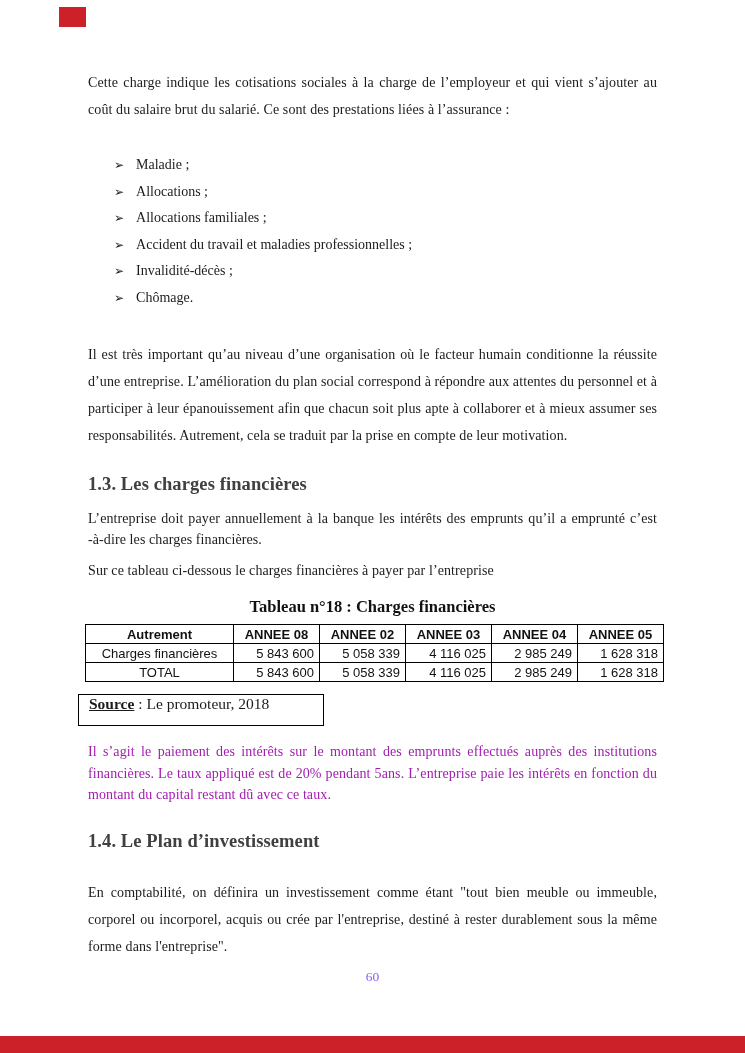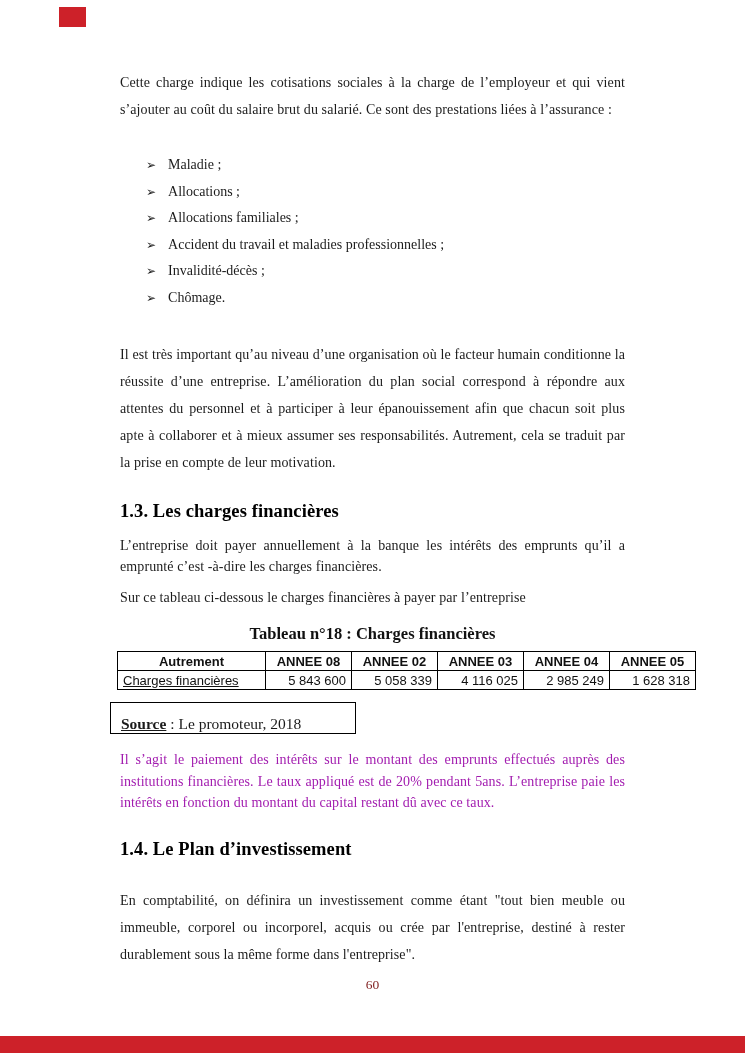--- a/index.html
+++ b/index.html
@@ -17,42 +17,42 @@
     position: absolute; left: 59px; top: 7px;
     width: 27px; height: 20px;
   }
   .red-band-bottom {
     position: absolute; left: 0; bottom: 0;
     width: 100%; height: 17px;
   }
   .content {
     position: absolute; top: 0; left: 0;
     width: 745px; height: 792px;
-    padding: 0 120px;
+    padding: 0 88px;
   }
   p.body-par {
     font-size: 14px;
     text-align: justify;
     letter-spacing: 0.1px;
   }
   .double { line-height: 27px; }
   .single { line-height: 21.5px; }
   .par-intro { margin-top: 69px; }
   .bullet-list { list-style: none; margin: 29px 0 0 26px; }
   .bullet-list li {
     font-size: 14px; line-height: 25.6px;
     display: flex; align-items: baseline;
   }
   .bullet-glyph {
     font-family: "DejaVu Sans", sans-serif;
     font-size: 12px; margin-right: 12px; color: #1b1b1b;
   }
   .par-importance { margin-top: 29px; }
   h2.section-heading {
-    font-size: 18.5px; font-weight: bold; color: #000000;
+    font-size: 18.5px; font-weight: bold; color: #404040;
     margin-top: 25px; letter-spacing: 0.1px;
   }
   .par-loans { margin-top: 13px; }
   .par-table-intro { margin-top: 9px; line-height: 21.5px; }
   .table-caption {
     margin-top: 16px;
     text-align: center; font-size: 16.5px; font-weight: bold; color: #111;
   }
   table.charges-table {
     margin-top: 7px; margin-left: -3px;
@@ -62,38 +62,38 @@
     font-size: 13px; color: #111;
     table-layout: fixed;
   }
   .charges-table th, .charges-table td {
     border: 1.4px solid #000;
     height: 19px;
     padding: 0 5px;
     overflow: hidden; white-space: nowrap;
   }
   .charges-table th { font-weight: bold; text-align: center; }
-  .charges-table td.label-cell { text-align: left; text-decoration: underline; }
+  .charges-table td.label-cell { text-align: center; }
   .charges-table td.num-cell { text-align: right; }
   .col-rubrique { width: 148px; }
   .col-year { width: 86px; }
   .source-box {
     margin-top: 12px; margin-left: -10px;
     width: 246px; height: 32px;
     border: 1.4px solid #000;
-    display: flex; align-items: flex-end;
+    display: flex; align-items: flex-start;
     padding: 0 10px;
     font-size: 15.5px; white-space: pre;
   }
   .source-label { font-weight: bold; text-decoration: underline; }
   .par-interest { margin-top: 15px; color: #a21caf; }
   .par-investment { margin-top: 27px; }
   .page-number {
     margin-top: 9px;
-    text-align: center; font-size: 13.5px; color: #7f1d1d;
+    text-align: center; font-size: 13.5px; color: #8b5cf6;
   }
 </style>
 </head>
 <body>
 
 <div class="page">
 
   <div class="red-mark-top" style="background: rgb(205, 33, 41);"></div>
 
   <div class="content">
@@ -158,20 +158,28 @@
       </thead>
       <tbody>
         <tr>
           <td class="label-cell">Charges financières</td>
           <td class="num-cell">5 843 600</td>
           <td class="num-cell">5 058 339</td>
           <td class="num-cell">4 116 025</td>
           <td class="num-cell">2 985 249</td>
           <td class="num-cell">1 628 318</td>
         </tr>
+        <tr>
+          <td class="label-cell">TOTAL</td>
+          <td class="num-cell">5 843 600</td>
+          <td class="num-cell">5 058 339</td>
+          <td class="num-cell">4 116 025</td>
+          <td class="num-cell">2 985 249</td>
+          <td class="num-cell">1 628 318</td>
+        </tr>
       </tbody>
     </table>
 
     <div class="source-box">
       <span class="source-label">Source</span><span> : </span><span>Le promoteur, 2018</span>
     </div>
 
     <p class="body-par single par-interest">Il s’agit le paiement des intérêts sur le montant des emprunts effectués auprès des institutions financières. Le taux appliqué est de 20% pendant 5ans. L’entreprise paie les intérêts en fonction du montant du capital restant dû avec ce taux.</p>
 
     <h2 class="section-heading">1.4. Le Plan d’investissement</h2>

